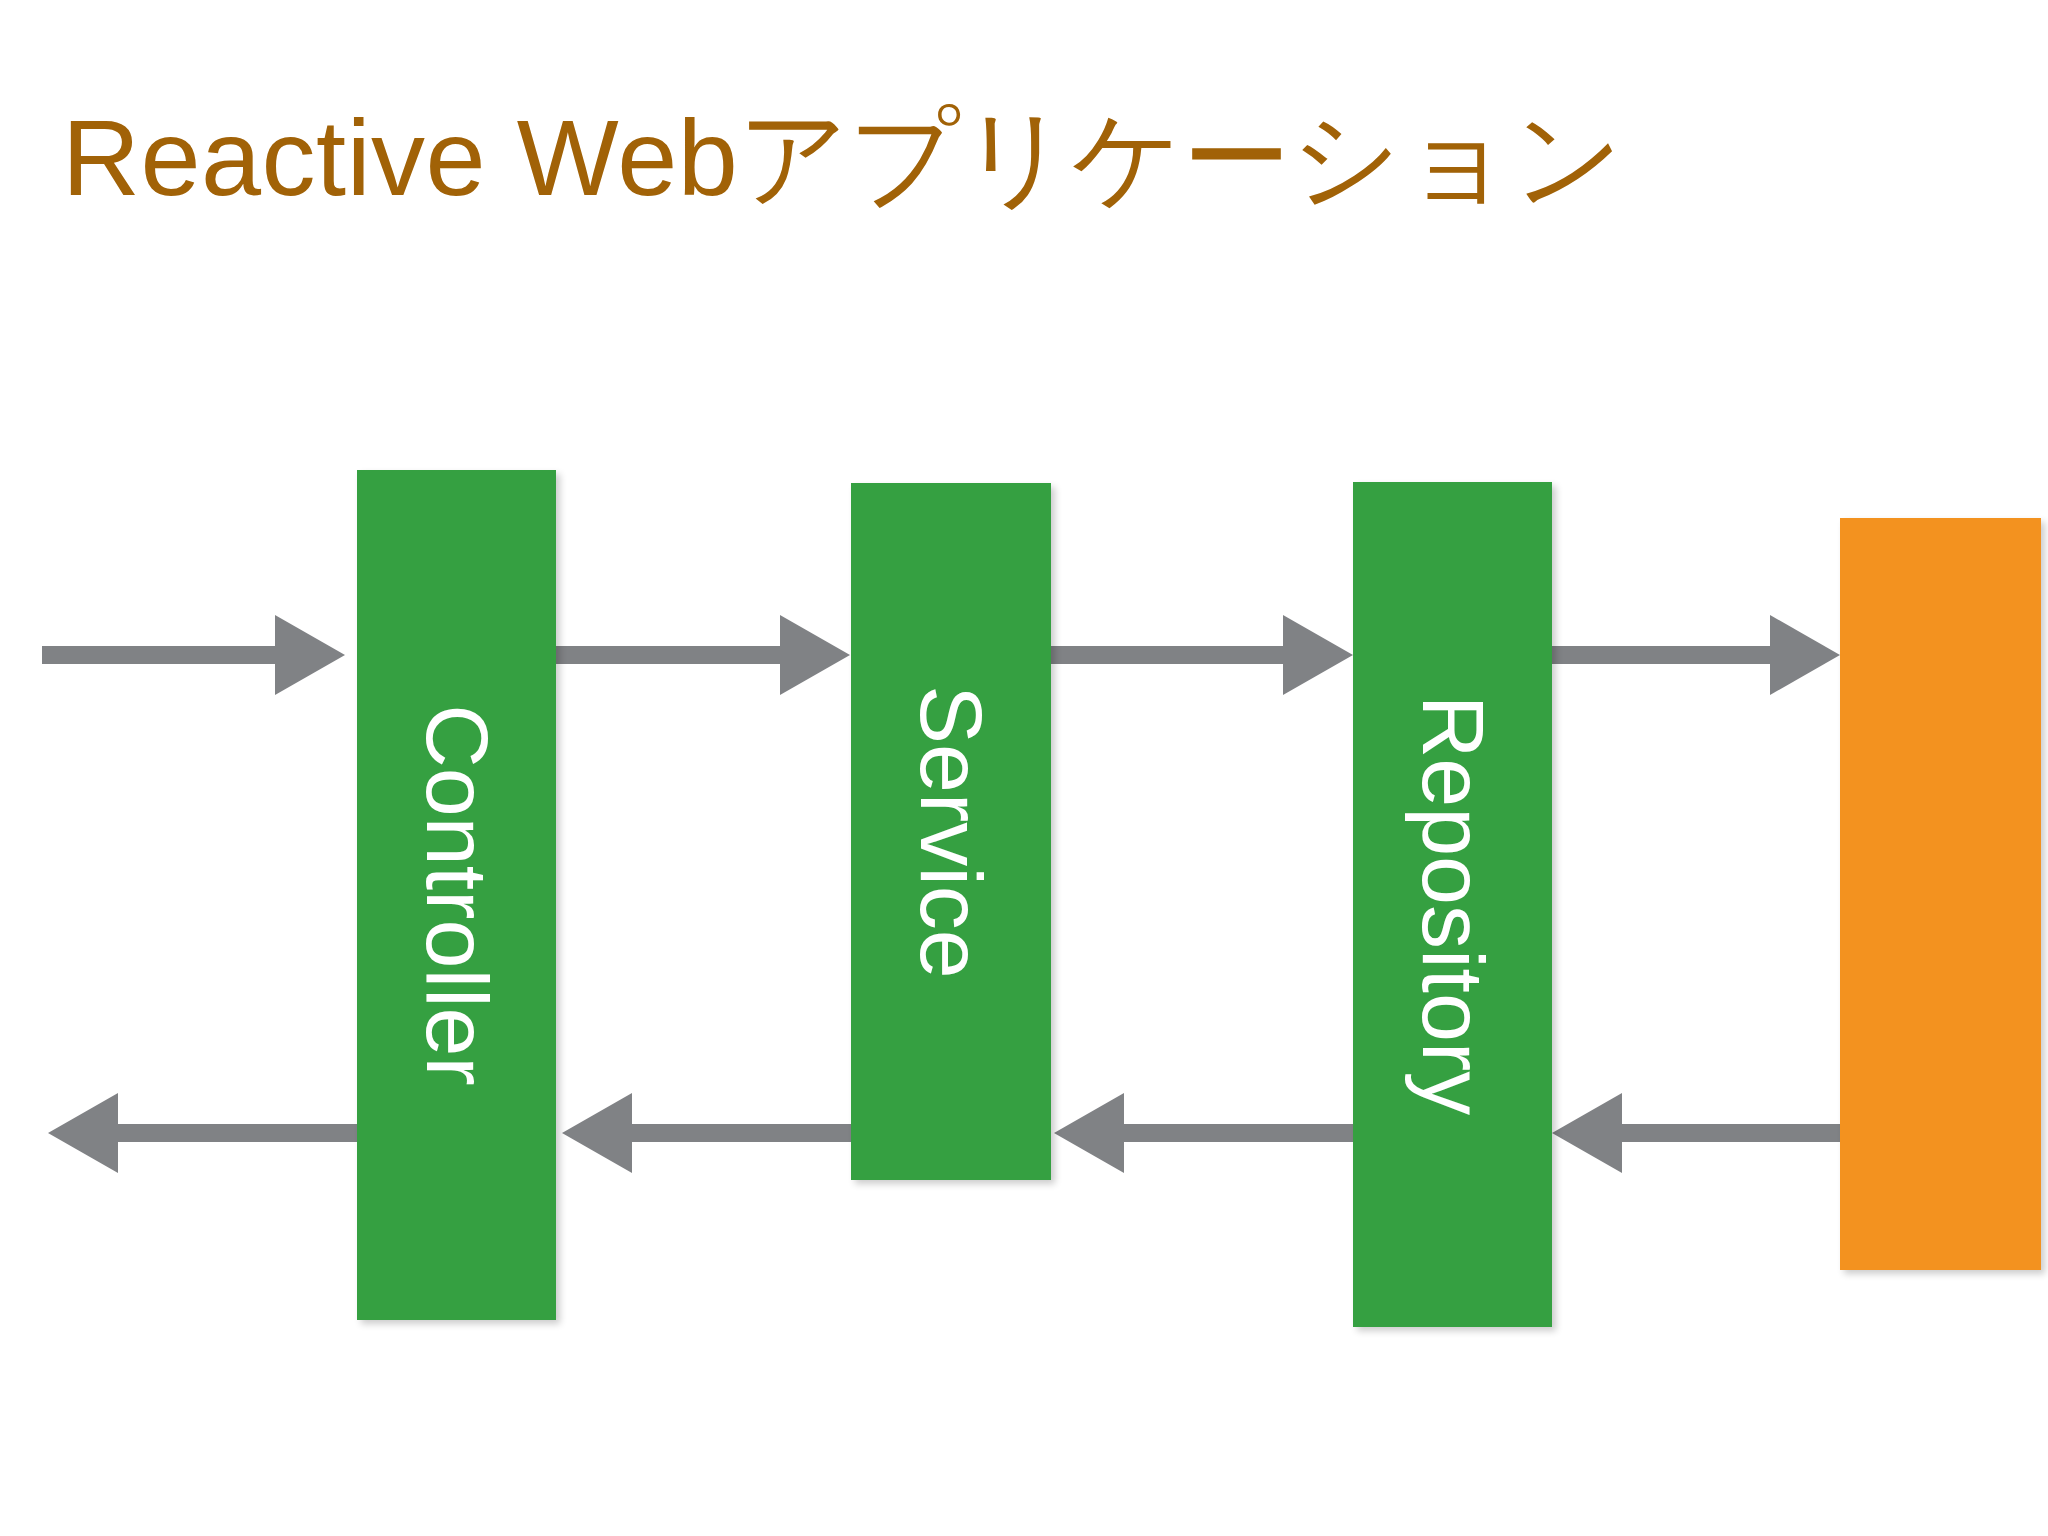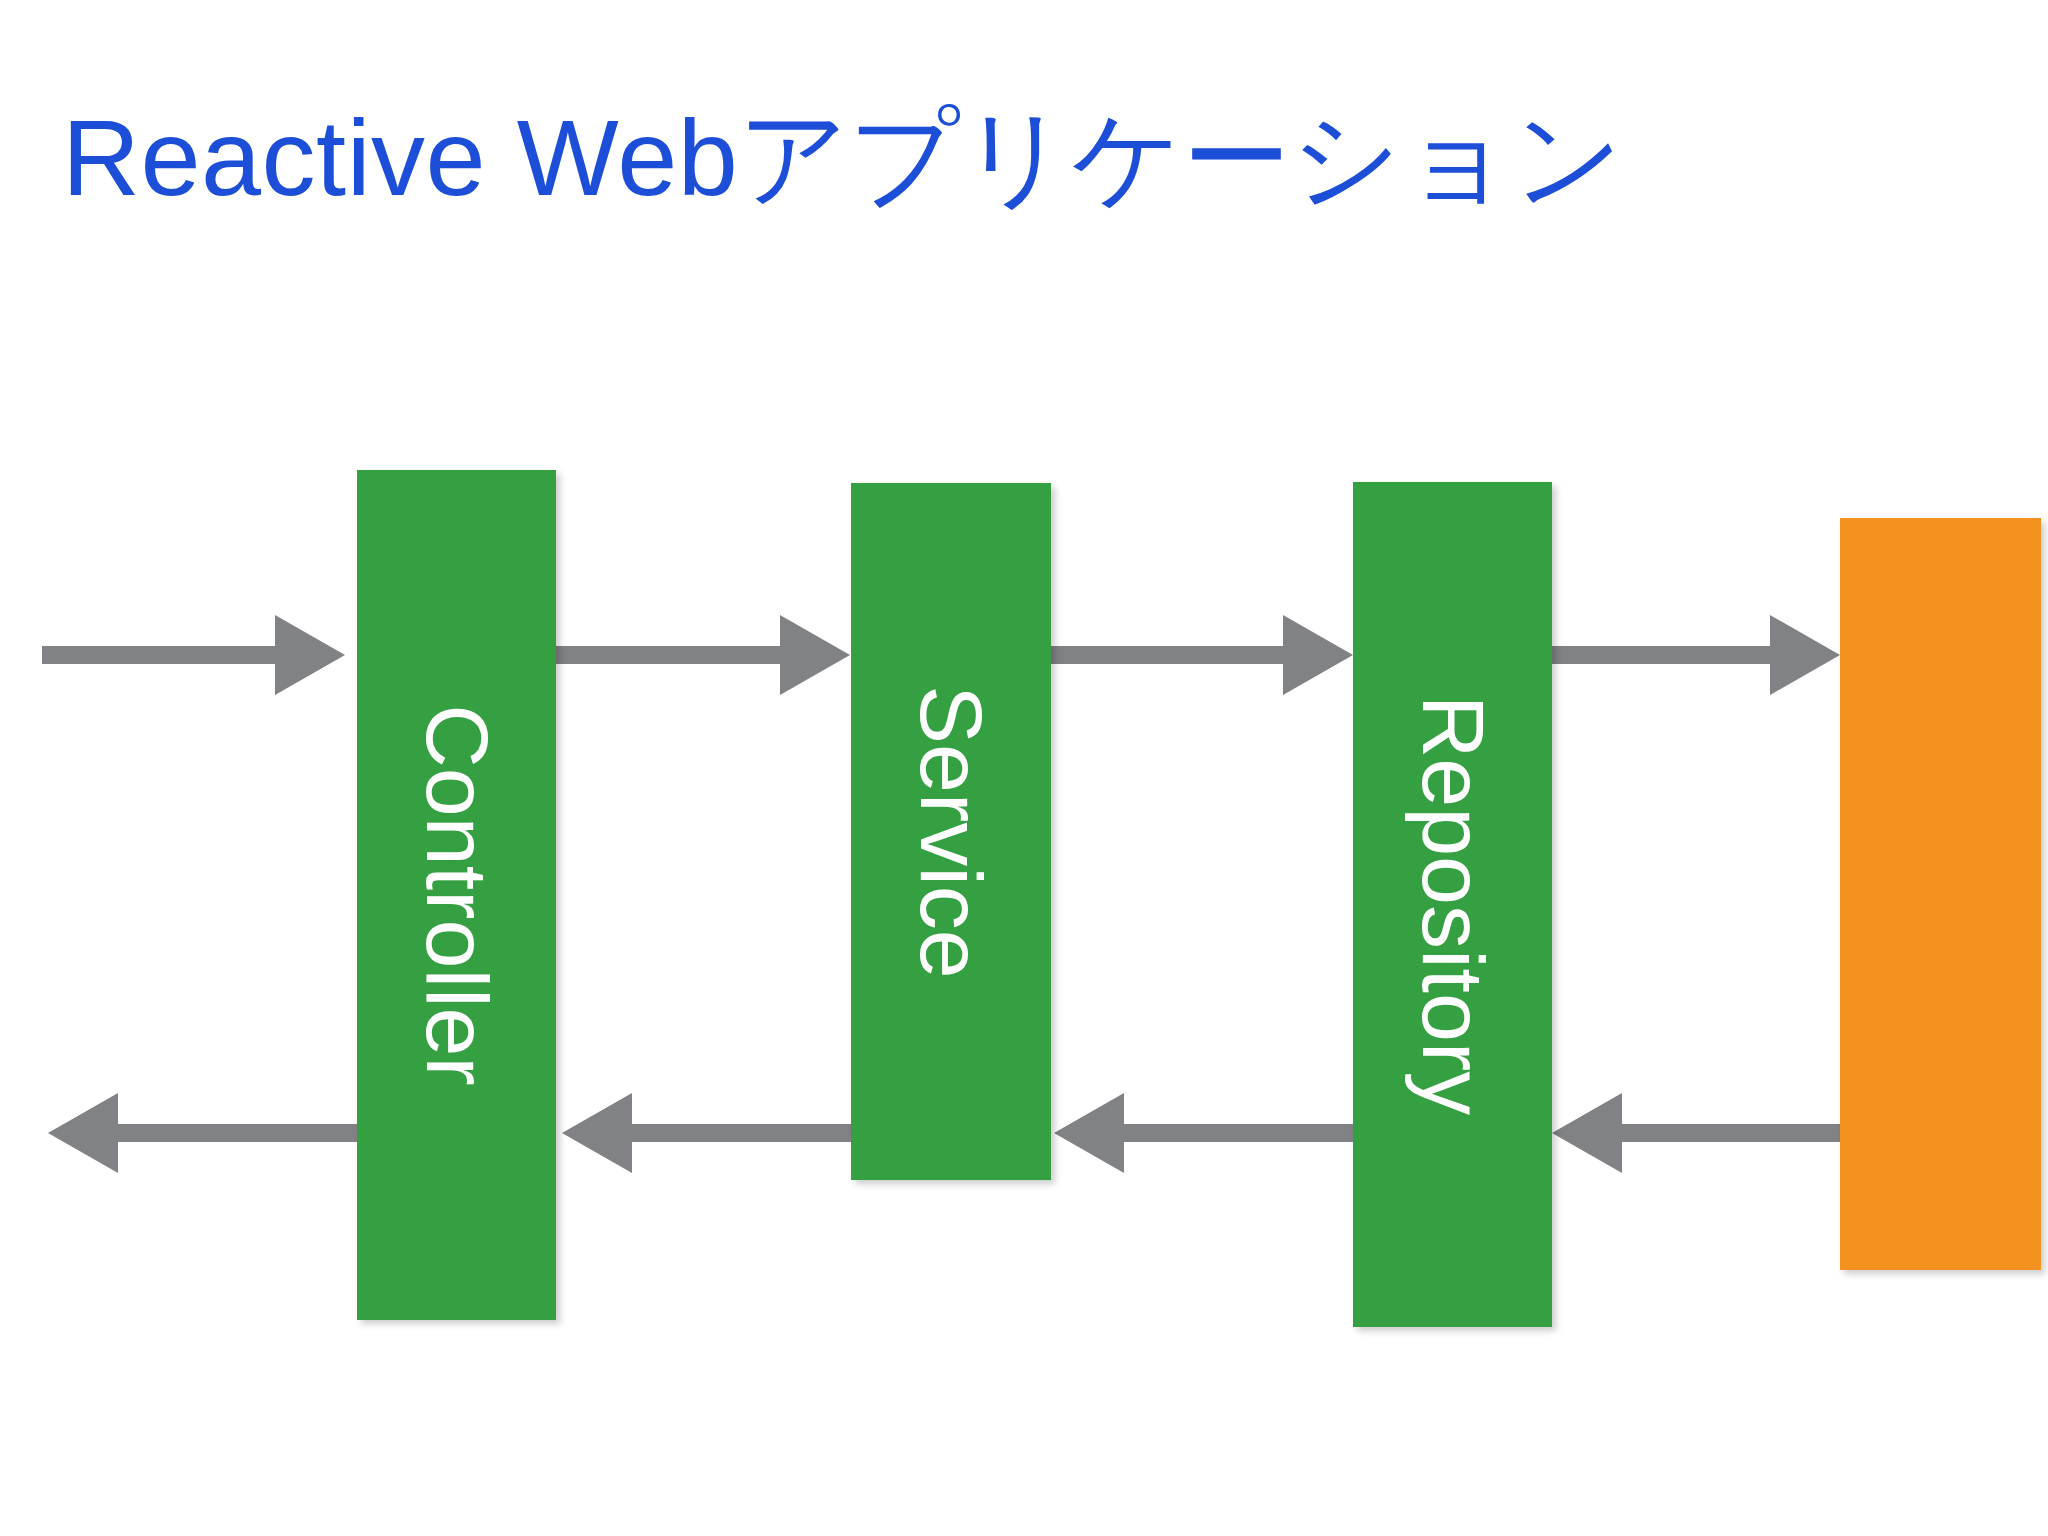--- a/index.html
+++ b/index.html
@@ -126,21 +126,21 @@
 
   #arrow-db-repository { left: 1552px; top: 1133px; width: 288px; }
   #arrow-db-repository .shaft { left: 70px; width: 218px; }
   #arrow-db-repository .head  { left: 0; }
 </style>
 </head>
 <body>
 
 <div id="slide" style="background: rgb(255, 255, 255);">
 
-  <div id="slide-title" style="color: #1d4ed8;">Reactive Webアプリケーション</div>
+  <div id="slide-title" style="color: #a16207;">Reactive Webアプリケーション</div>
 
   <div class="arrow right" id="arrow-in-controller">
     <div class="shaft" style="background: rgb(128, 130, 133);"></div>
     <div class="head" style="border-left-color: rgb(128, 130, 133);"></div>
   </div>
 
   <div class="arrow right" id="arrow-controller-service">
     <div class="shaft" style="background: rgb(128, 130, 133);"></div>
     <div class="head" style="border-left-color: rgb(128, 130, 133);"></div>
   </div>

